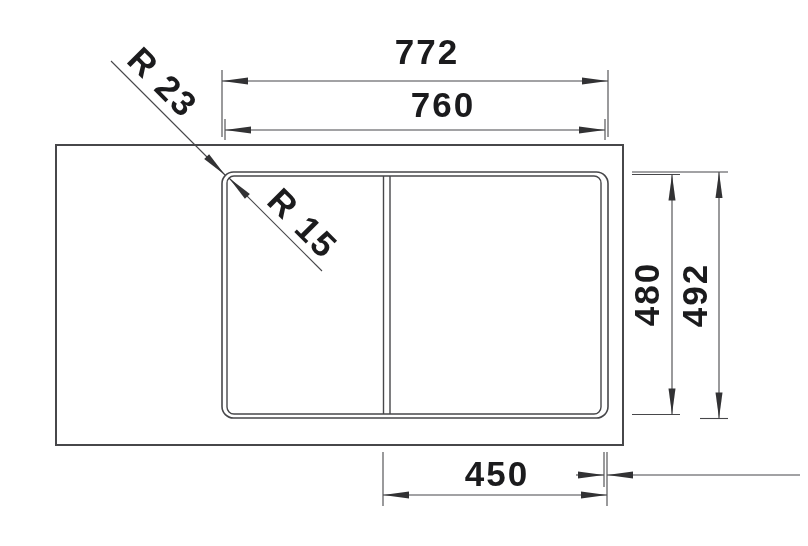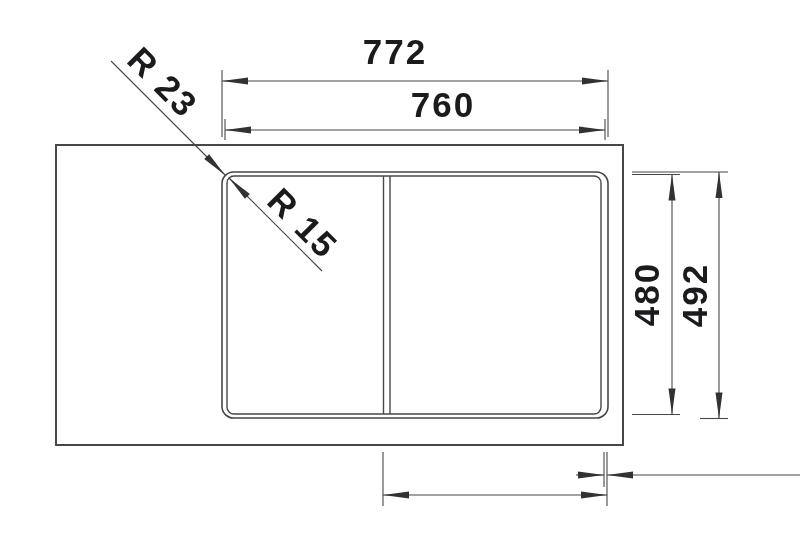--- a/index.html
+++ b/index.html
@@ -14,21 +14,21 @@
   .dim-label{
     position:absolute;
     font-weight:700;
     font-size:35px;
     letter-spacing:2px;
     color:#1b1b1d;
     white-space:nowrap;
     transform:translate(-50%,-50%);
     line-height:1;
   }
-  .l-772{left:395px;top:51px;}
+  .l-772{left:427px;top:51px;}
   .l-760{left:419px;top:104px;margin-left:24px;}
   .l-480{left:646px;top:294px;transform:translate(-50%,-50%) rotate(-90deg);}
   .l-492{left:694px;top:295px;transform:translate(-50%,-50%) rotate(-90deg);}
   .l-450{left:497px;top:473px;}
   .l-45 {left:666px;top:445px;}
   .l-r23{left:163px;top:82px;transform:translate(-50%,-50%) rotate(45deg);}
   .l-r15{left:303px;top:223px;transform:translate(-50%,-50%) rotate(45deg);}
   .outline{stroke:#47474a;fill:none;}
   .dimline{stroke:#47474a;stroke-width:1.1;fill:none;}
   .arrow{fill:#323234;stroke:none;}
@@ -113,16 +113,17 @@
     <g>
       <line class="dimline" x1="229" y1="178" x2="322" y2="271"></line>
       <polygon class="arrow" points="229,178 249.9,193.9 244.9,198.8"></polygon>
     </g>
   </svg>
 
   <div class="dim-label l-772">772</div>
   <div class="dim-label l-760">760</div>
   <div class="dim-label l-480">480</div>
   <div class="dim-label l-492">492</div>
+  <div class="dim-label l-450">450</div>
   <div class="dim-label l-r23">R 23</div>
   <div class="dim-label l-r15">R 15</div>
 
 </div>
 
 </body></html>

